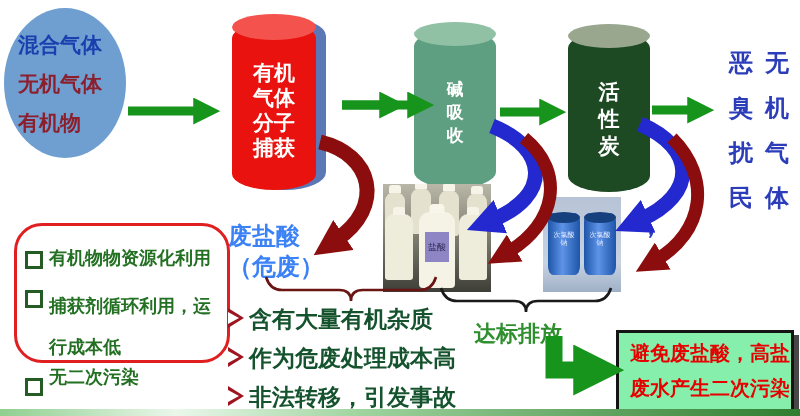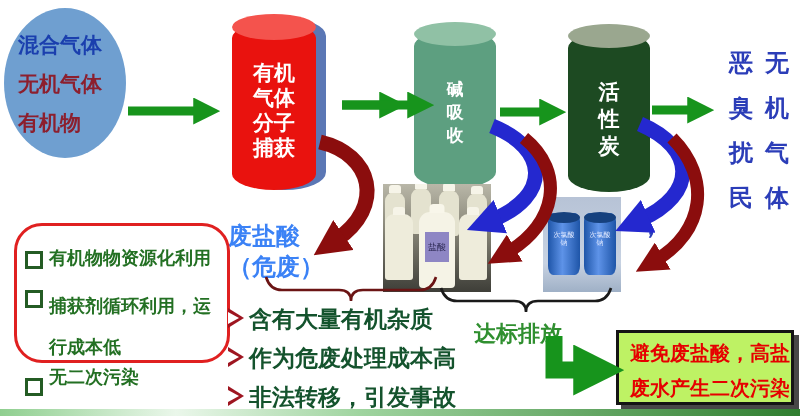--- a/index.html
+++ b/index.html
@@ -84,21 +84,21 @@
   .arrow-bullet .t1{position:absolute;left:0;top:1px;width:0;height:0;
     border-left:16px solid #9e1520;border-top:10px solid transparent;border-bottom:10px solid transparent;}
   .arrow-bullet .t2{position:absolute;left:0;top:5px;width:0;height:0;
     border-left:11px solid #fff;border-top:6px solid transparent;border-bottom:6px solid transparent;}
   #prob1{left:228px;top:304px;}
   #prob2{left:228px;top:343px;}
   #prob3{left:228px;top:382px;}
   
   .resource-label{position:absolute;left:474px;top:319px;color:#2f8f2f;
     font-weight:bold;font-size:22px;white-space:nowrap;}
-  .warning{position:absolute;left:616px;top:330px;width:178px;height:75px;background:#bef264;
+  .warning{position:absolute;left:616px;top:330px;width:178px;height:87px;background:#86efac;
     border:3px solid #141414;box-sizing:border-box;box-shadow:5px 5px 0 #474747;}
   .warn-line{position:absolute;left:11px;color:#e60000;font-weight:bold;font-size:20px;white-space:nowrap;}
   #warn1{top:7px;} #warn2{top:42px;}
   
   .strip{position:absolute;left:0;bottom:0;width:800px;height:7px;
     background:linear-gradient(90deg,#8fcf8f,#eaf7ea 22%,#9fd49f 45%,#2f7d2f 100%);}
   
   #overlay{position:absolute;left:0;top:0;width:800px;height:416px;pointer-events:none;}
 </style>
 </head>

